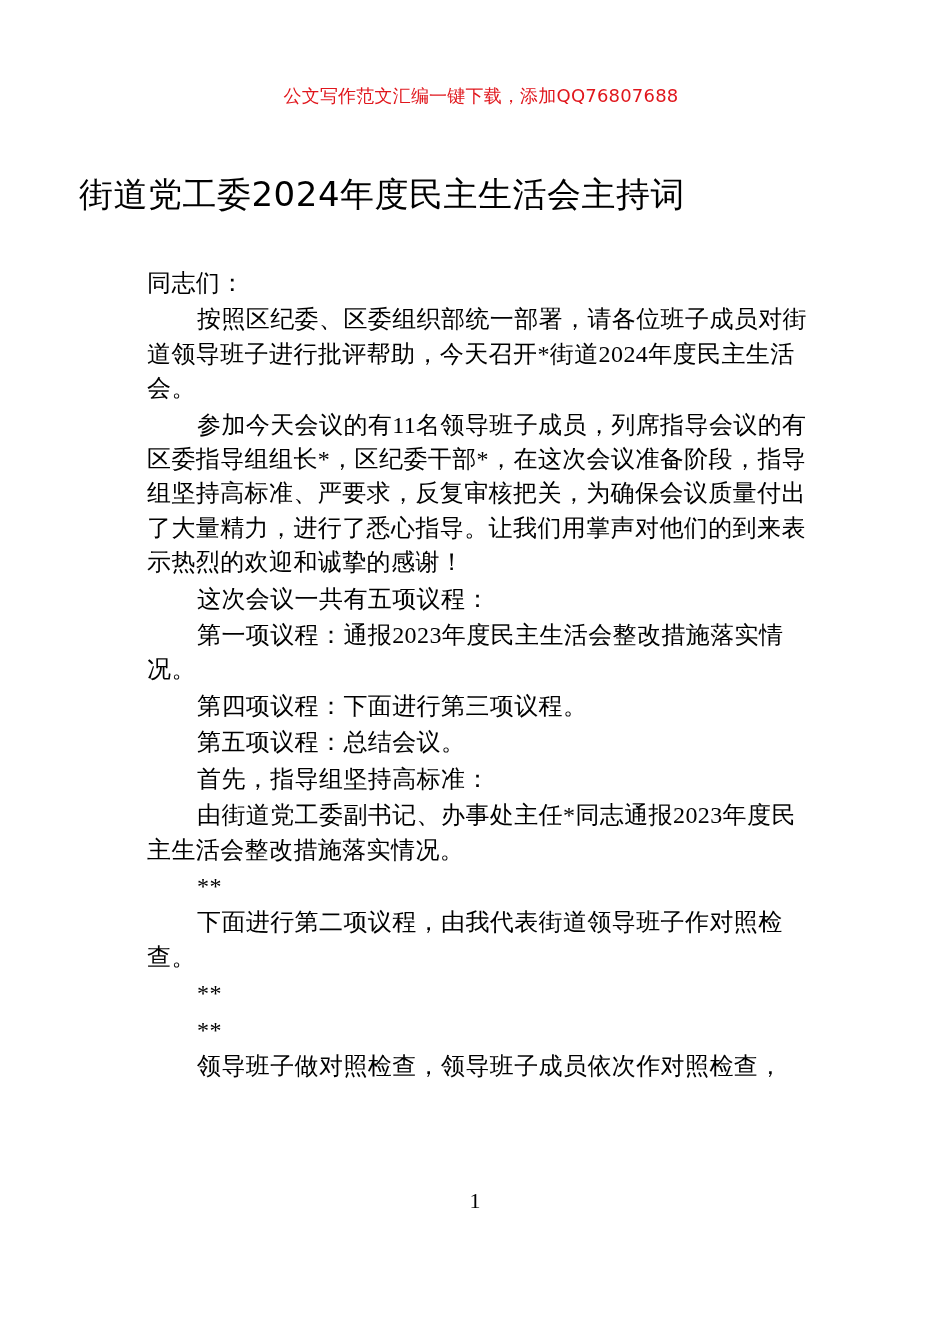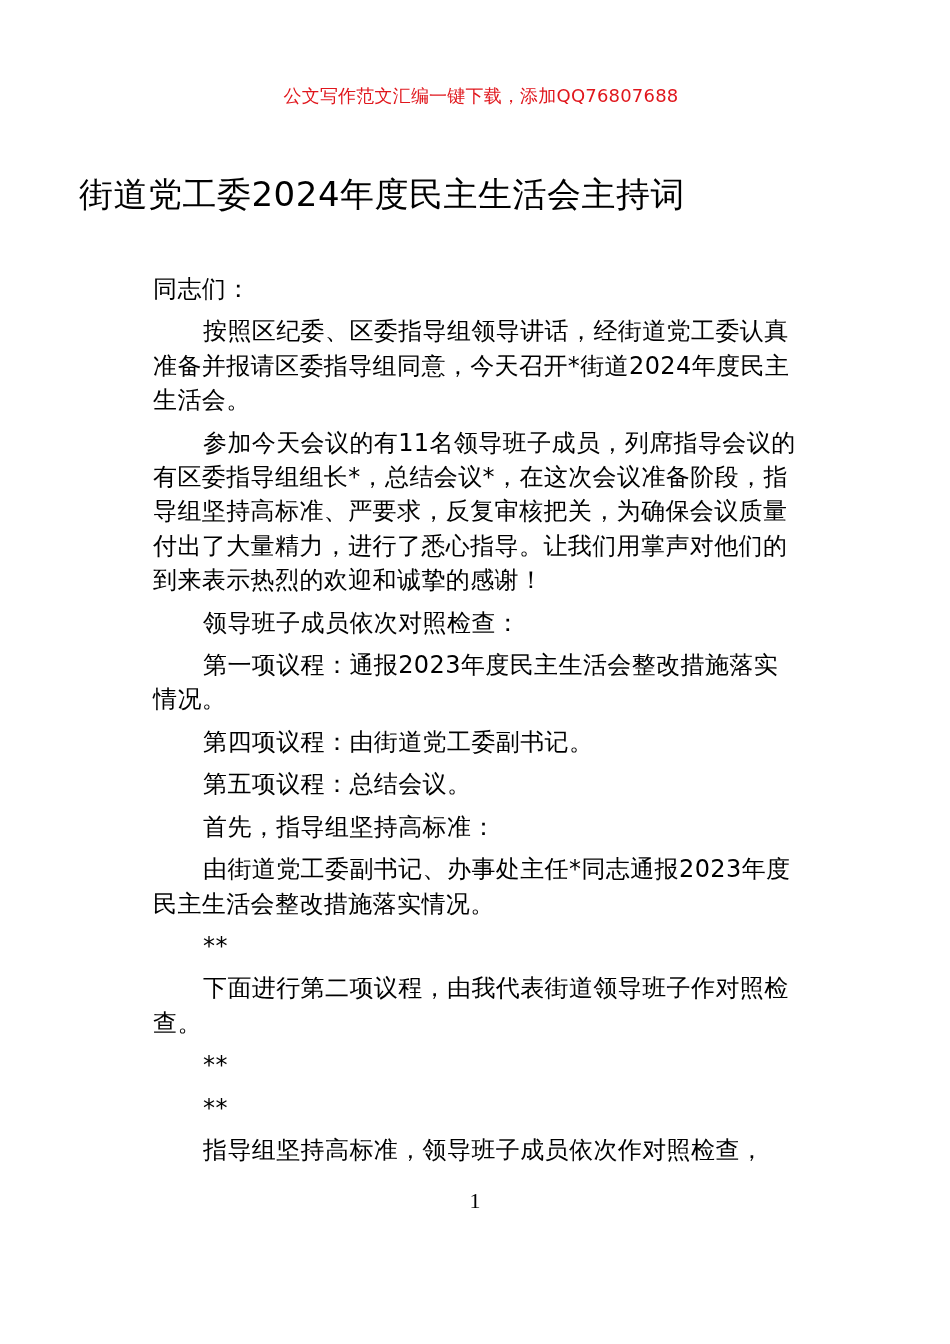--- a/index.html
+++ b/index.html
@@ -3,41 +3,41 @@
 <meta charset="utf-8">
 <style>
   html, body { margin: 0; padding: 0; background: #ffffff; }
   body { width: 950px; height: 1344px; position: relative; overflow: hidden;
          font-family: "DejaVu Sans", "Liberation Sans", sans-serif; color: #000; }
   .banner { position: absolute; top: 84px; left: 6px; width: 950px; text-align: center;
             color: #e0161c; font-size: 18px; letter-spacing: 0.2px; }
   .title { position: absolute; top: 172px; left: 0; width: 764px; text-align: center;
            font-size: 34px; letter-spacing: 0.5px; }
   .body { position: absolute; top: 264px; left: 145px; width: 665px; }
-  .p { font-size: 24px; line-height: 34.4px; margin: 8px; word-break: break-all; letter-spacing: 0.4px; }
+  .p { font-size: 24px; line-height: 34.4px; margin: 2px; word-break: break-all; letter-spacing: 0.4px; font-family: Liberation Serif, serif; }
   .indent { text-indent: 50px; }
   .page-num { position: absolute; top: 1188px; left: 0; width: 950px; text-align: center;
               font-family: "Liberation Serif", serif; font-size: 22px; }
 </style>
 </head>
 <body>
 
 <div class="banner">公文写作范文汇编一键下载，添加QQ76807688</div>
 <div class="title">街道党工委2024年度民主生活会主持词</div>
 
 <div class="body">
   <p class="p">同志们：</p>
-  <p class="p indent">按照区纪委、区委指导组领导讲话，经街道党工委认真准备并报请区委指导组同意，今天召开*街道2024年度民主生活会。</p>
-  <p class="p indent">参加今天会议的有11名领导班子成员，列席指导会议的有区委指导组组长*，总结会议*，在这次会议准备阶段，指导组坚持高标准、严要求，反复审核把关，为确保会议质量付出了大量精力，进行了悉心指导。让我们用掌声对他们的到来表示热烈的欢迎和诚挚的感谢！</p>
-  <p class="p indent">领导班子成员依次对照检查：</p>
+  <p class="p indent">按照区纪委、区委组织部统一部署，请各位班子成员对街道领导班子进行批评帮助，今天召开*街道2024年度民主生活会。</p>
+  <p class="p indent">参加今天会议的有11名领导班子成员，列席指导会议的有区委指导组组长*，区纪委干部*，在这次会议准备阶段，指导组坚持高标准、严要求，反复审核把关，为确保会议质量付出了大量精力，进行了悉心指导。让我们用掌声对他们的到来表示热烈的欢迎和诚挚的感谢！</p>
+  <p class="p indent">这次会议一共有五项议程：</p>
   <p class="p indent">第一项议程：通报2023年度民主生活会整改措施落实情况。</p>
-  <p class="p indent">第四项议程：由街道党工委副书记。</p>
+  <p class="p indent">第四项议程：下面进行第三项议程。</p>
   <p class="p indent">第五项议程：总结会议。</p>
   <p class="p indent">首先，指导组坚持高标准：</p>
   <p class="p indent">由街道党工委副书记、办事处主任*同志通报2023年度民主生活会整改措施落实情况。</p>
   <p class="p indent">**</p>
   <p class="p indent">下面进行第二项议程，由我代表街道领导班子作对照检查。</p>
   <p class="p indent">**</p>
   <p class="p indent">**</p>
-  <p class="p indent">指导组坚持高标准，领导班子成员依次作对照检查，</p>
+  <p class="p indent">领导班子做对照检查，领导班子成员依次作对照检查，</p>
 </div>
 
 <div class="page-num">1</div>
 
 </body></html>

